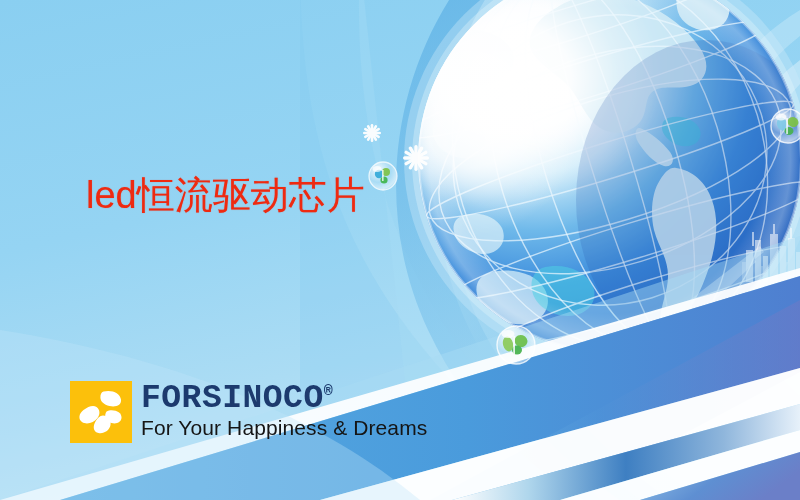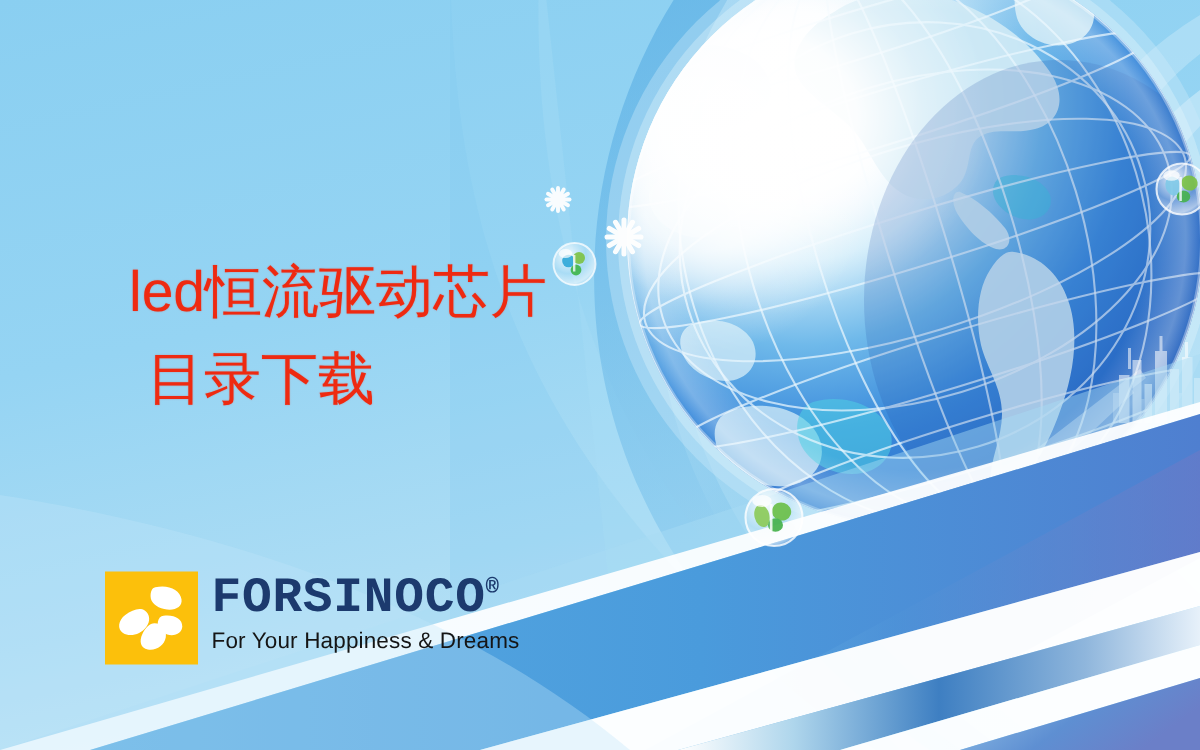--- a/index.html
+++ b/index.html
@@ -73,21 +73,21 @@
     white-space: nowrap;
     font-family: Liberation Mono, monospace;
   }
   .brand-name .reg {
     font-size: 15px;
     vertical-align: super;
     line-height: 1;
   }
   .brand-tagline {
     color: #151515;
-    font-size: 15px;
+    font-size: 21px;
     line-height: 21px;
     letter-spacing: 0.1px;
     white-space: nowrap;
     margin-top: 1px;
     font-family: "Liberation Sans", sans-serif;
   }
 </style>
 </head>
 <body>
 
@@ -381,21 +381,20 @@
           <rect x="786.2" y="118" width="1.7" height="16" fill="#FFFFFF" opacity="0.85"></rect>
         </g>
         <ellipse cx="781" cy="117" rx="5.5" ry="3.5" fill="#FFFFFF" opacity="0.72"></ellipse>
       </g>
 
     </g>
   </svg>
 
   <div class="headline">
     <span class="line1">led恒流驱动芯片</span>
-    <span class="line2">目录下载</span>
   </div>
 
   <div class="logo-lockup">
     <div class="logo-mark">
       <svg width="62" height="62" viewBox="0 0 62 62" aria-hidden="true">
 
         <g fill="#FFFFFF">
 
           <path d="M 33.5,10.5 C 42,8.5 50,12 51,18.5 C 51.8,24 46,26.5 39.5,25
                    C 34,23.8 30.5,20.5 30.4,16.8 C 30.3,13.6 31.2,11 33.5,10.5 Z"></path>

